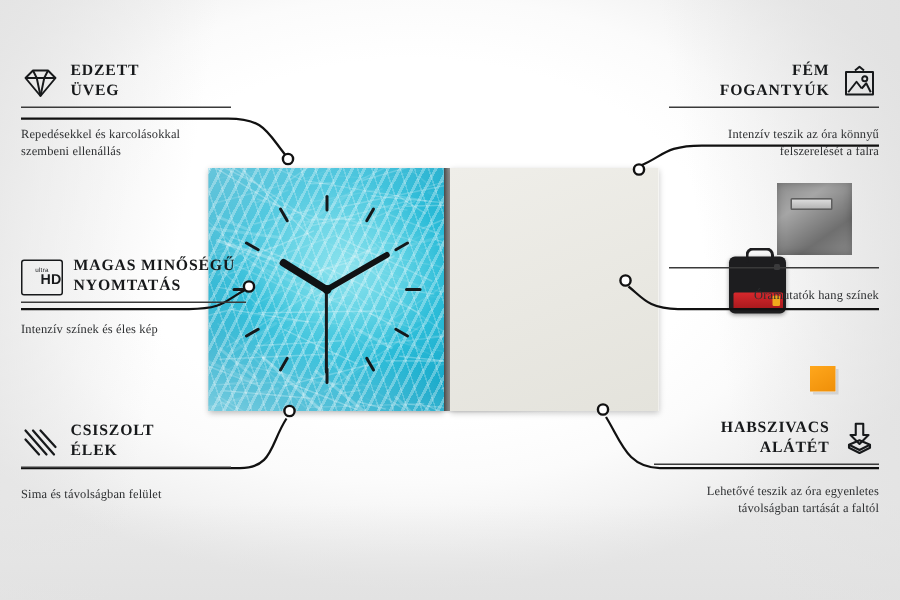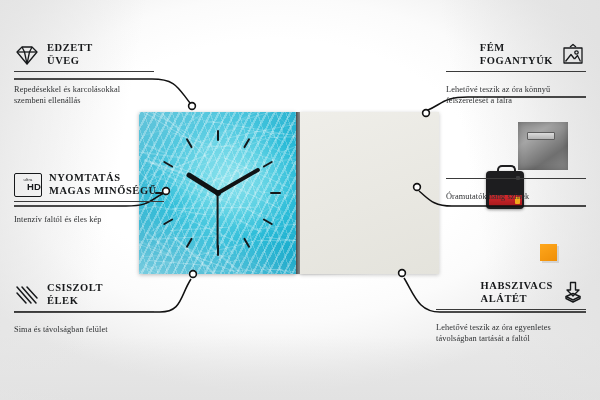--- a/index.html
+++ b/index.html
@@ -112,21 +112,21 @@
     color:#17191b;line-height:12.5px;text-transform:uppercase;
   }
   .co-rule{height:1px;background:#3a3a3a;margin:4px 0 4px;}
   .co-sub{
     font-family:"Liberation Serif", serif;
     font-size:8.3px;color:#2d2f31;line-height:10.5px;letter-spacing:.1px;margin-top:13px;
   }
   .left .co-head{justify-content:flex-start;}
   .left .co-title,.left .co-sub{text-align:left;}
   .right .co-head{justify-content:flex-end;}
-  .right .co-title,.right .co-sub{text-align:left;}
+  .right .co-title,.right .co-sub{text-align:right;}
 
   .ico{width:26px;height:24px;flex:none;display:block;}
   .ico svg{display:block;width:100%;height:100%;}
 
   .hdbox{
     width:26px;height:22px;border:1.4px solid #17191b;border-radius:2px;
     display:flex;flex-direction:column;align-items:center;justify-content:center;
     font-family:"Liberation Sans", sans-serif;color:#17191b;flex:none;
   }
   .hdbox .u{font-size:4.2px;letter-spacing:.2px;line-height:4.4px;}
@@ -395,26 +395,26 @@
     <div class="co-sub">Repedésekkel és karcolásokkal szembeni ellenállás</div>
   </div>
 
   <div class="callout left" style="left:14px;top:172px;width:150px;">
     <div class="co-head">
       <span class="hdbox">
         <span class="u">ultra</span>
         <span class="h">HD</span>
       </span>
       <span>
+        <div class="co-title">MAGAS MINŐSÉGŰ</div>
         <div class="co-title">NYOMTATÁS</div>
-        <div class="co-title">MAGAS MINŐSÉGŰ</div>
-      </span>
-    </div>
-    <div class="co-rule"></div>
-    <div class="co-sub">Intenzív faltól és éles kép</div>
+      </span>
+    </div>
+    <div class="co-rule"></div>
+    <div class="co-sub">Intenzív színek és éles kép</div>
   </div>
 
   <div class="callout left" style="left:14px;top:282px;width:140px;">
     <div class="co-head">
       <span class="ico">
         <svg viewBox="0 0 26 24">
             <g stroke="#17191b" stroke-width="1.5" stroke-linecap="round">
           <path d="M3,4 L17,20"></path>
               <path d="M8,4 L22,20"></path>
               <path d="M13,4 L23,15"></path>
@@ -443,21 +443,21 @@
           <path d="M10,4 L13,1.5 L16,4"></path>
               <rect x="4" y="5" width="18" height="15"></rect>
           <path d="M5.5,18.5 L11,11.5 L14.5,16"></path>
               <path d="M14.5,16 L17.5,12.5 L20.5,18.5"></path>
           <circle cx="16.5" cy="9.5" r="1.7"></circle>
         </g>
           </svg>
       </span>
     </div>
     <div class="co-rule"></div>
-    <div class="co-sub">Lehetővé teszik az óra könnyű felszerelését a falra</div>
+    <div class="co-sub">Intenzív teszik az óra könnyű felszerelését a falra</div>
   </div>
 
   <div class="callout right" style="left:446px;top:174px;width:140px;">
     <div class="co-rule"></div>
     <div class="co-sub">Óramutatók hang színek</div>
   </div>
 
   <div class="callout right" style="left:436px;top:280px;width:150px;">
     <div class="co-head">
       <span>

